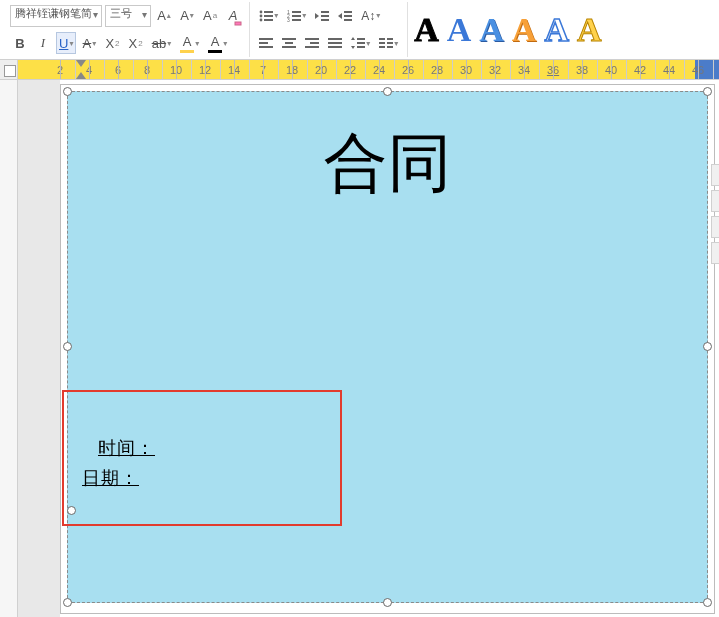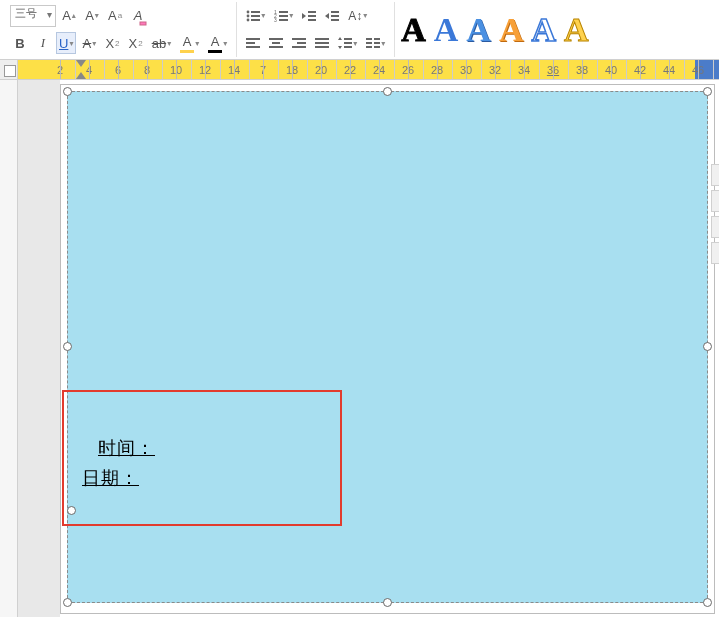--- a/index.html
+++ b/index.html
@@ -181,20 +181,21 @@
     height:22px; margin-bottom:4px; background:#f0f0f0; border:1px solid #d0d0d0; border-right:none;
   }
 </style>
 </head>
 <body>
 
 <div class="toolbar">
 
   <div class="tgroup">
     <div class="trow">
+      <div class="font-select">腾祥铚谦钢笔简</div>
       <div class="size-select">三号</div>
       <div class="ibtn">A<span class="sub">▴</span></div>
       <div class="ibtn">A<span class="sub">▾</span></div>
       <div class="ibtn">A<span class="sub">a</span></div>
       <div class="ibtn" style="position:relative">
         <span style="font-style:italic">A</span>
         <svg width="8" height="8" style="position:absolute;right:0;bottom:0" viewBox="0 0 8 8">
             <rect x="1" y="4" width="6" height="3" fill="#f7b" stroke="#c68"></rect>
           </svg>
       </div>
@@ -410,20 +411,21 @@
     <div class="textbox">
       <div class="handle h-tl"></div>
       <div class="handle h-tm"></div>
       <div class="handle h-tr"></div>
       <div class="handle h-ml"></div>
       <div class="handle h-mr"></div>
       <div class="handle h-bl"></div>
       <div class="handle h-bm"></div>
       <div class="handle h-br"></div>
 
+      <div class="doc-title">合同</div>
 
       <div class="redbox"></div>
       <div class="field field1">时间：</div>
       <div class="field field2">日期：</div>
       <div class="caret-handle"></div>
     </div>
   </div>
 
   <div class="side-panel">
     <div></div>

